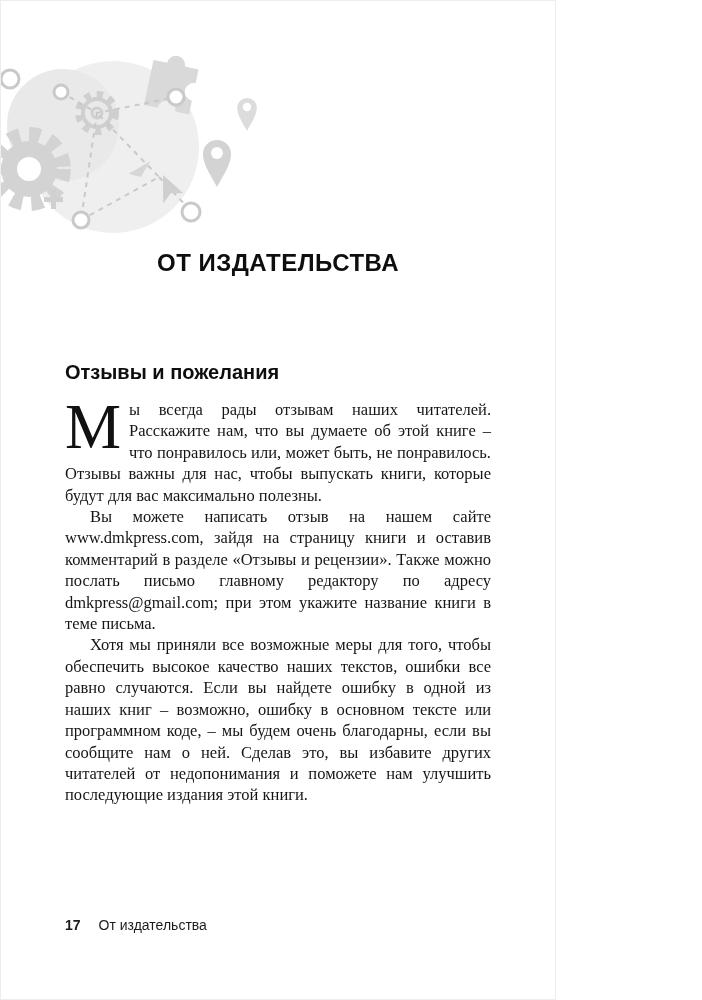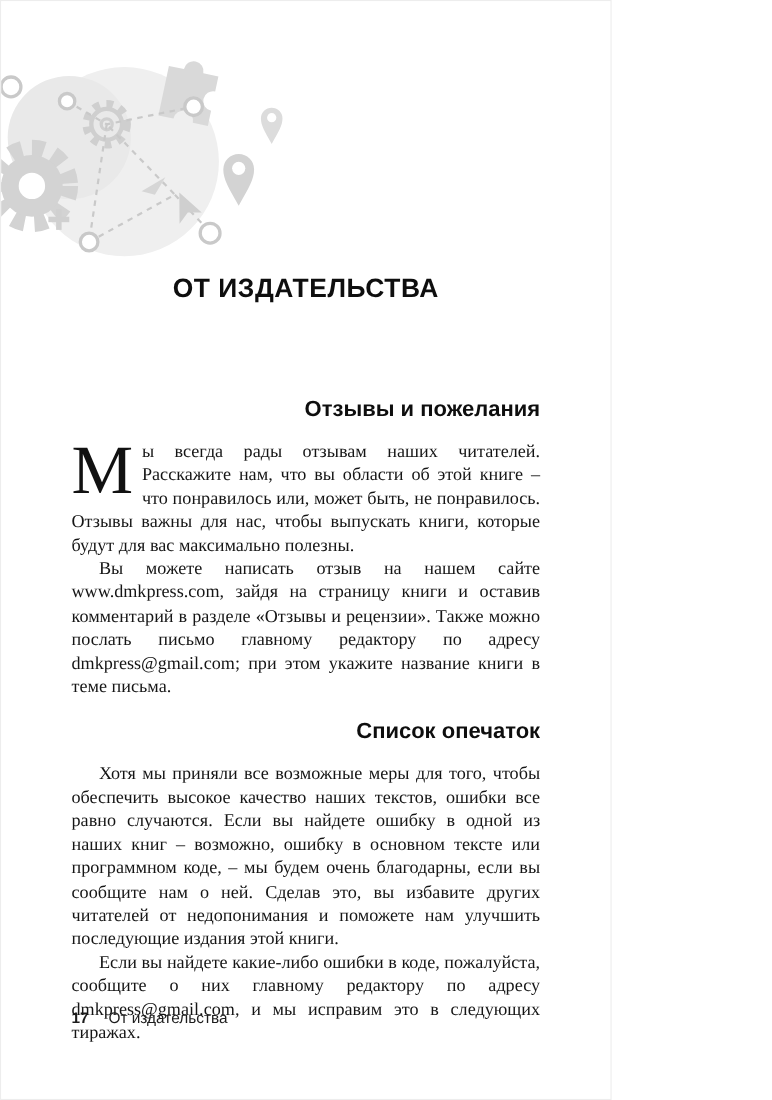--- a/index.html
+++ b/index.html
@@ -27,21 +27,21 @@
     margin: 248px 0 0 0;
     text-align: center;
     font-family: "Liberation Sans", sans-serif;
     font-weight: bold;
     font-size: 24px;
     letter-spacing: 0.5px;
     color: #0e0e0e;
   }
   .section-heading {
     margin: 0;
-    text-align: right;
+    text-align: left;
     font-family: "Liberation Sans", sans-serif;
     font-weight: bold;
     font-size: 20px;
     color: #0e0e0e;
   }
   .sec-feedback .section-heading { margin-top: 84px; margin-bottom: 15px; }
   .sec-errata  .section-heading { margin-top: 20px; margin-bottom: 15px; }
   p {
     margin: 0;
     font-size: 16.5px;
@@ -133,33 +133,31 @@
   </svg>
 
   <div class="content">
 
     <h1 class="chapter-title">ОТ ИЗДАТЕЛЬСТВА</h1>
 
     <section class="sec-feedback">
       <h2 class="section-heading">Отзывы и пожелания</h2>
 
       <p>
-        <span class="dropcap">М</span><span>ы всегда рады отзывам наших читателей. Расскажите нам, что вы области об этой книге – что понравилось или, может быть, не понравилось. Отзывы важны для нас, чтобы выпускать книги, которые будут для вас максимально полезны.</span>
+        <span class="dropcap">М</span><span>ы всегда рады отзывам наших читателей. Расскажите нам, что вы думаете об этой книге – что понравилось или, может быть, не понравилось. Отзывы важны для нас, чтобы выпускать книги, которые будут для вас максимально полезны.</span>
       </p>
 
       <p class="indent">Вы можете написать отзыв на нашем сайте www.dmkpress.com, зайдя на страницу книги и оставив комментарий в разделе «Отзывы и рецензии». Также можно послать письмо главному редактору по адресу dmkpress@gmail.com; при этом укажите название книги в теме письма.</p>
 
     </section>
 
     <section class="sec-errata">
-      <h2 class="section-heading">Список опечаток</h2>
 
       <p class="indent">Хотя мы приняли все возможные меры для того, чтобы обеспечить высокое качество наших текстов, ошибки все равно случаются. Если вы найдете ошибку в одной из наших книг – возможно, ошибку в основном тексте или программном коде, – мы будем очень благодарны, если вы сообщите нам о ней. Сделав это, вы избавите других читателей от недопонимания и поможете нам улучшить последующие издания этой книги.</p>
 
-      <p class="indent">Если вы найдете какие-либо ошибки в коде, пожалуйста, сообщите о них главному редактору по адресу dmkpress@gmail.com, и мы исправим это в следующих тиражах.</p>
     </section>
 
   </div>
 
   <footer class="footer">
     <span class="pagenum">17</span><span class="running">От издательства</span>
   </footer>
 
 </div>
 

